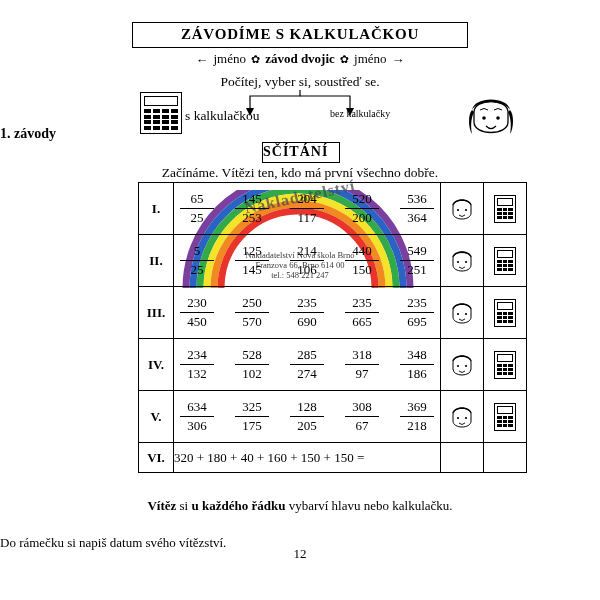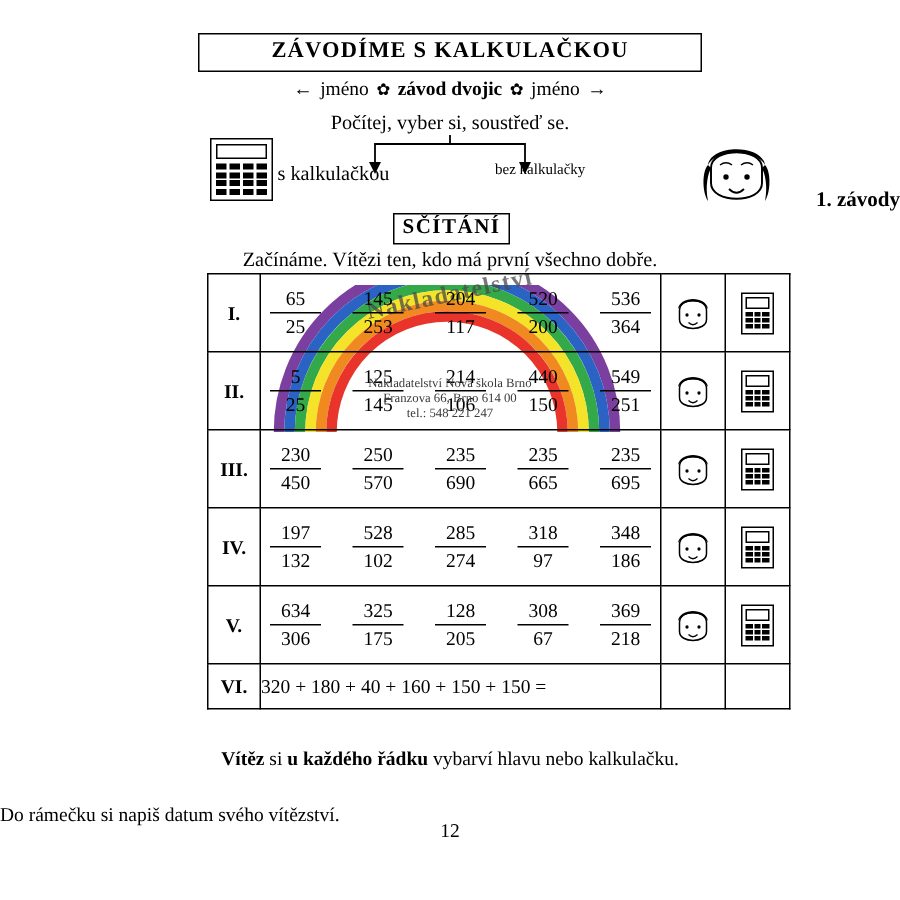--- a/index.html
+++ b/index.html
@@ -116,31 +116,30 @@
     left: 462px;
     top: 88px;
     width: 58px;
     height: 58px;
   }
 
   .section1 {
     position: absolute;
     top: 126px;
     left: 0; width: 600px;
-    text-align: right;
+    text-align: left;
     font-size: 14px;
     font-weight: bold;
   }
   .scitani-box {
     position: absolute;
     top: 142px;
     left: 262px;
     width: 76px;
     border: 1.5px solid #000;
-    text-align: center;
     font-size: 14px;
     font-weight: bold;
     letter-spacing: 1px;
     padding: 1px 0 2px 0;
   }
   .zaciname {
     position: absolute;
     top: 165px;
     left: 0; width: 600px;
     text-align: center;
@@ -519,21 +518,21 @@
               </div>
           </div>
         </td>
       </tr>
 
       <tr class="row-tall">
         <td class="col-idx">IV.</td>
         <td class="col-nums">
           <div class="numrow">
             <span class="numcell">
-                <span class="top">197</span>
+                <span class="top">234</span>
                 <span class="bot">132</span>
               </span>
             <span class="numcell">
                 <span class="top">528</span>
                 <span class="bot">102</span>
               </span>
             <span class="numcell">
                 <span class="top">285</span>
                 <span class="bot">274</span>
               </span>

